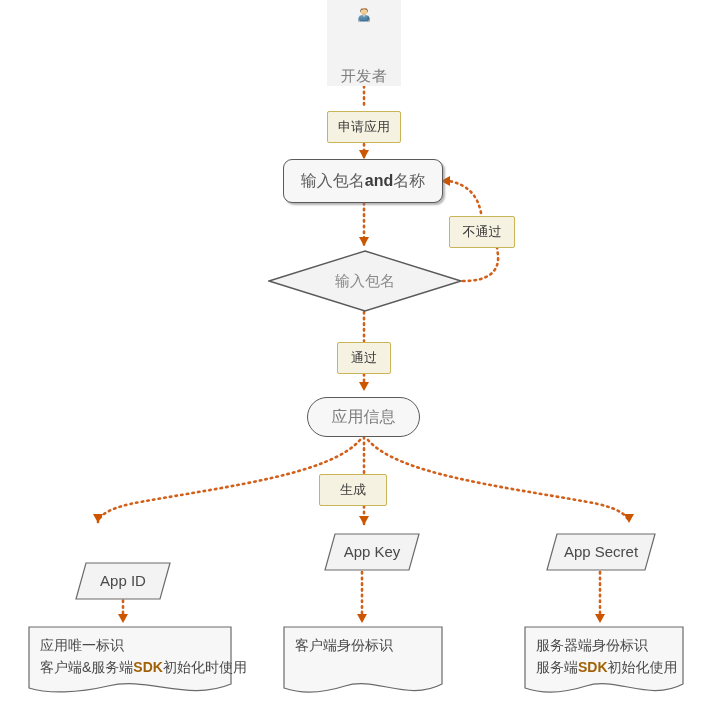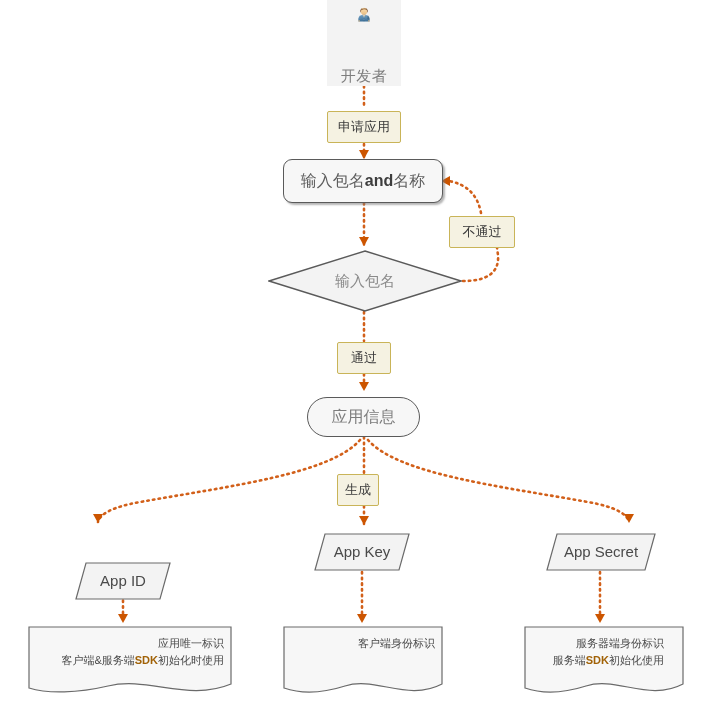--- a/index.html
+++ b/index.html
@@ -123,23 +123,23 @@
   
   .doc-wrap {
     height: 70px;
   }
   .doc-wrap .dtext {
     position: absolute;
     left: 12px;
     top: 9px;
     right: 8px;
     color: #4a4a4a;
-    font-size: 11px;
+    font-size: 14px;
     line-height: 1.55;
-    text-align: right;
+    text-align: left;
     white-space: nowrap;
   }
   .doc-wrap .dtext b { font-weight: bold; color: #a16207; }
 </style>
 </head>
 <body>
 
 <div id="canvas">
 
   <svg id="edges" viewBox="0 0 711 703" width="711" height="703">
@@ -244,32 +244,32 @@
   </div>
 
   <div class="node labelbox" style="left:337px; top:342px; width:54px; height:32px;">
     <span>通过</span>
   </div>
 
   <div class="node pill" style="left:307px; top:397px; width:113px; height:40px;">
     <span>应用信息</span>
   </div>
 
-  <div class="node labelbox" style="left:337px; top:474px; width:42px; height:32px;">
+  <div class="node labelbox" style="left:319px; top:474px; width:68px; height:32px;">
     <span>生成</span>
   </div>
 
   <div class="node para-wrap" style="left:75px; top:533px;margin-top:29px;">
     <svg width="96" height="38" viewBox="0 0 96 38" style="position:absolute;left:0;top:0;">
       <path d="M11,1 L95,1 L85,37 L1,37 Z" fill="#f3f3f3" stroke="#6a6a6a" stroke-width="1.2"></path>
     </svg>
     <span class="plabel">App ID</span>
   </div>
 
-  <div class="node para-wrap" style="left:314px; top:533px;">
+  <div class="node para-wrap" style="left:324px; top:533px;">
     <svg width="96" height="38" viewBox="0 0 96 38" style="position:absolute;left:0;top:0;">
       <path d="M11,1 L95,1 L85,37 L1,37 Z" fill="#f3f3f3" stroke="#6a6a6a" stroke-width="1.2"></path>
     </svg>
     <span class="plabel">App Key</span>
   </div>
 
   <div class="node para-wrap" style="left:546px; top:533px; width:110px;text-align:center;">
     <svg width="110" height="38" viewBox="0 0 110 38" style="position:absolute;left:0;top:0;">
       <path d="M11,1 L109,1 L99,37 L1,37 Z" fill="#f3f3f3" stroke="#6a6a6a" stroke-width="1.2"></path>
     </svg>

